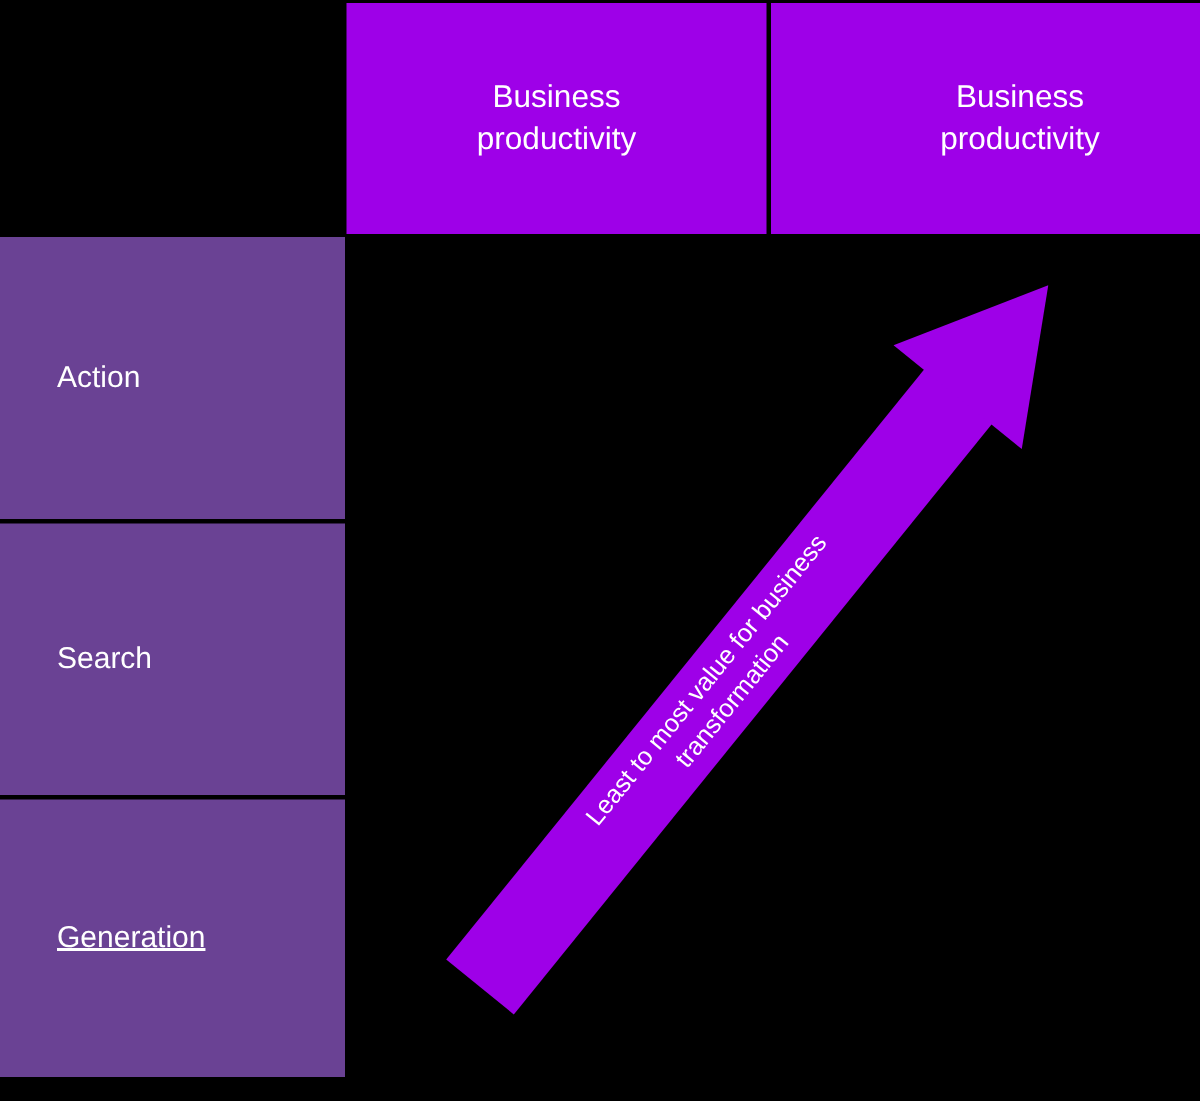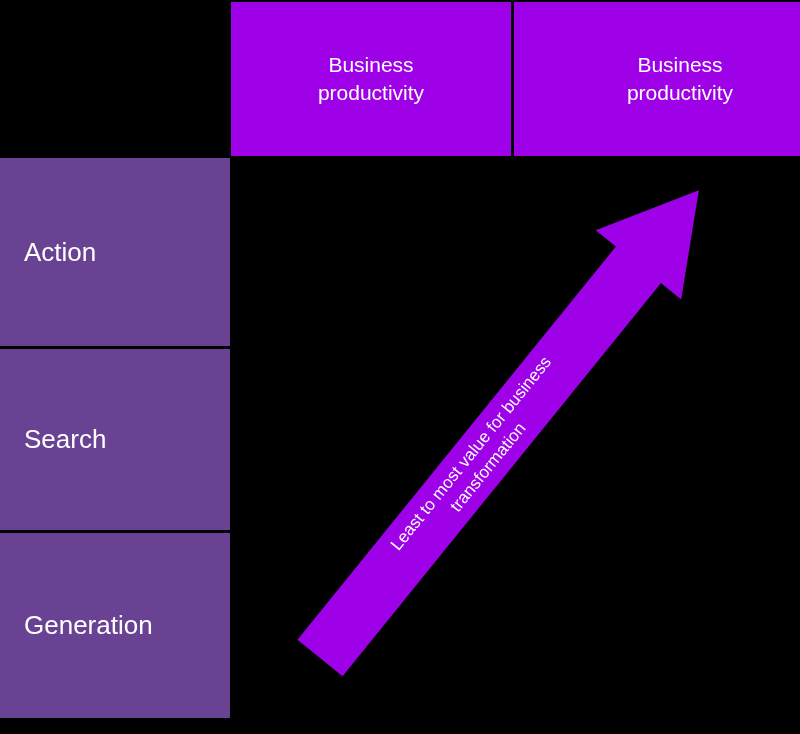--- a/index.html
+++ b/index.html
@@ -23,26 +23,26 @@
     display:flex;align-items:center;justify-content:center;
     text-align:center;font-size:21px;line-height:1.35;
   }
   .col-employee{left:231px;width:280px;}
   .col-business{left:514px;width:332px;}
   .hdr-text{display:block;max-width:150px;}
   .row-label{
     position:absolute;left:0;width:230px;
     background:var(--muted);
     display:flex;align-items:center;
-    padding-left:24px;box-sizing:border-box;
-    font-size:26px;
+    padding-left:38px;box-sizing:border-box;
+    font-size:20px;
   }
   .row-action{top:158px;height:188px;}
   .row-search{top:349px;height:181px;text-align:right;}
-  .row-generation{top:533px;height:185px;}
+  .row-generation{top:533px;height:185px;text-decoration:underline;}
   .arrow{
     position:absolute;left:320px;top:658px;
     width:0;height:0;
     transform:rotate(-51deg);
     transform-origin:0 0;
   }
   .arrow-shaft{
     position:absolute;left:0;top:-29px;
     width:508px;height:58px;
     background:var(--bright);

